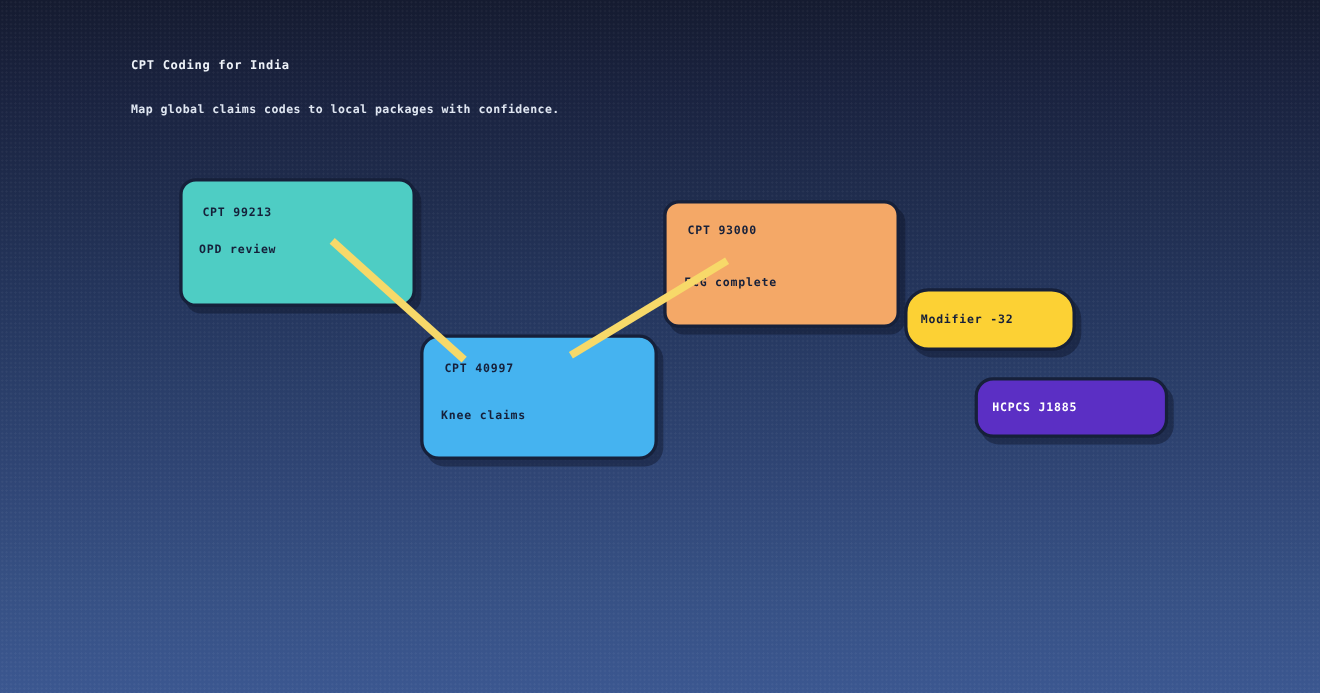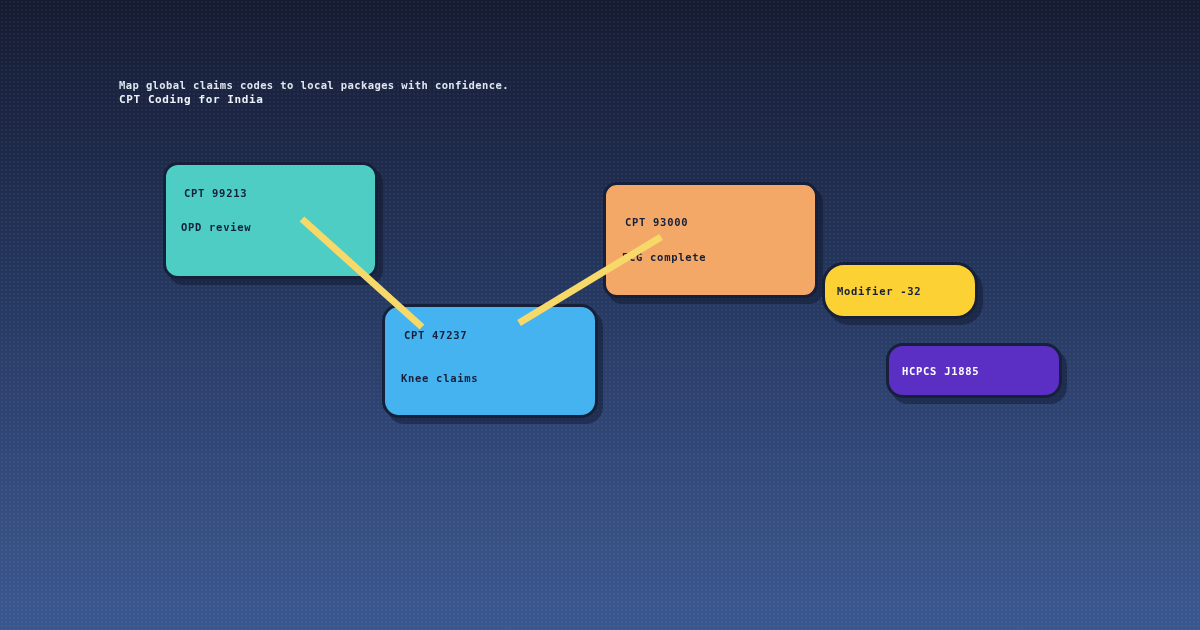--- a/index.html
+++ b/index.html
@@ -107,21 +107,21 @@
   }
   #card-1 .code { left: 19px; top: 22px; color: #16203a; }
   #card-1 .desc { left: 16px; top: 65px; color: #16203a; }
 
   #card-2 {
     left: 603px; top: 182px;
     width: 215px; height: 116px;
     background: #f4a867;
     border-radius: 14px;
   }
-  #card-2 .code { left: 19px; top: 31px; color: #16203a; }
+  #card-2 .code { left: 19px; top: 19px; color: #16203a; }
   #card-2 .desc { left: 16px; top: 66px; color: #16203a; }
 
   #card-3 {
     left: 822px; top: 262px;
     width: 156px; height: 57px;
     background: #fcd134;
     border-radius: 22px;
   }
   #card-3 .code { left: 12px; top: 20px; color: #16203a; }
 
@@ -147,36 +147,36 @@
   }
 </style>
 </head>
 <body>
 
 <div id="canvas">
 
   <div id="texture"></div>
 
   <div id="header">
+    <div id="title">CPT Coding for India</div>
     <div id="subtitle">Map global claims codes to local packages with confidence.</div>
-    <div id="title">CPT Coding for India</div>
   </div>
 
   <svg id="links" width="1200" height="630" viewBox="0 0 1200 630">
     <line x1="302" y1="219" x2="422" y2="327"></line>
     <line x1="661" y1="237" x2="519" y2="323"></line>
   </svg>
 
   <div class="card" id="card-0">
     <div class="code">CPT 99213</div>
     <div class="desc">OPD review</div>
   </div>
 
   <div class="card" id="card-1">
-    <div class="code">CPT 47237</div>
+    <div class="code">CPT 40997</div>
     <div class="desc">Knee claims</div>
   </div>
 
   <div class="card" id="card-2">
     <div class="code">CPT 93000</div>
     <div class="desc">ECG complete</div>
   </div>
 
   <div class="card" id="card-3">
     <div class="code">Modifier -32</div>

